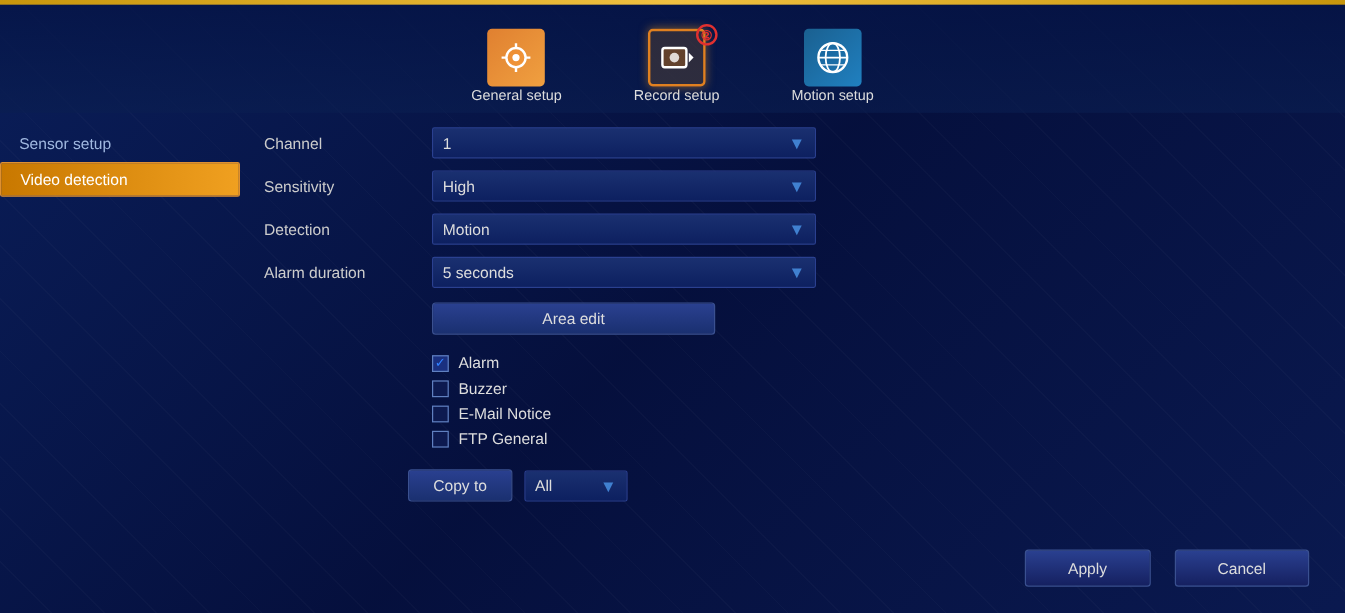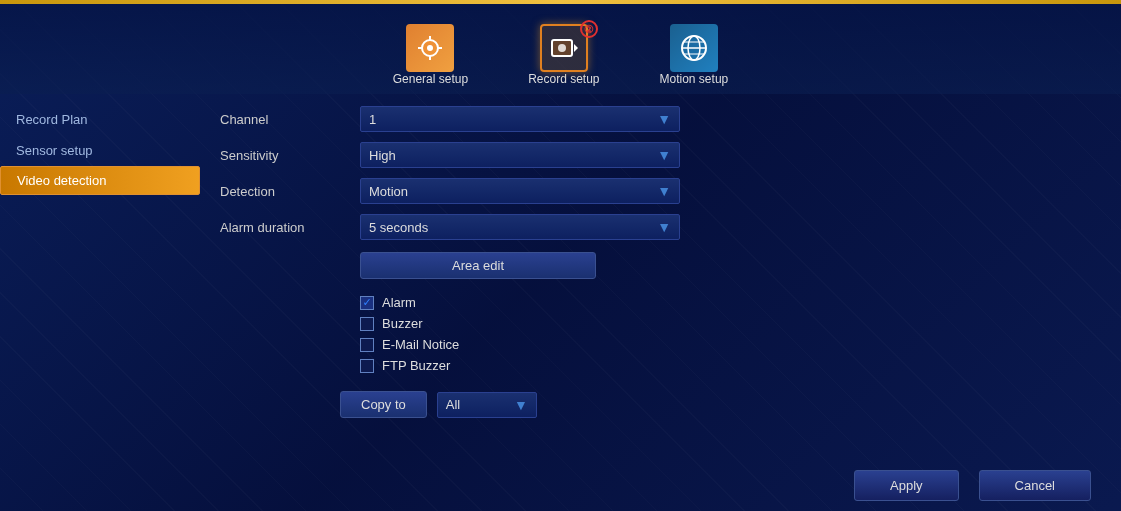--- a/index.html
+++ b/index.html
@@ -257,37 +257,37 @@
       background: linear-gradient(180deg, #2a4090 0%, #1a3070 100%);
       border: 1px solid #3a5090;
       border-radius: 3px;
       padding: 5px 20px;
       font-size: 13px;
       color: #ddd;
       cursor: pointer;
     }
 
     .copy-control {
-      width: 100px;
+      width: 86px;
       height: 26px;
       background: linear-gradient(180deg, #1a3070 0%, #0d2060 100%);
       border: 1px solid #2a4090;
       border-radius: 2px;
       display: flex;
       align-items: center;
       justify-content: space-between;
       padding: 0 8px;
       font-size: 13px;
       color: #ddd;
     }
 
     
     .bottom-bar {
       position: absolute;
-      bottom: 10px;
+      bottom: 22px;
       right: 30px;
       display: flex;
       gap: 20px;
       z-index: 20;
       align-items: center;
     }
 
     .action-btn {
       background: linear-gradient(180deg, #2a4090 0%, #152060 100%);
       border: 1px solid #3a5090;
@@ -356,21 +356,20 @@
     </div>
     <div class="nav-label">Motion setup</div>
   </div>
 
 
 </div>
 
 <div class="main">
 
   <div class="sidebar">
-    <div class="sidebar-group-label">Record Plan</div>
     <div class="sidebar-group-label">Sensor setup</div>
     <div class="sidebar-item active">Video detection</div>
   </div>
 
   <div class="content">
 
     <div class="form-row">
       <div class="form-label">Channel</div>
       <div class="form-control">
         <span>1</span>
@@ -416,21 +415,21 @@
         <span>Buzzer</span>
       </div>
 
       <div class="checkbox-row">
         <div class="checkbox"></div>
         <span>E-Mail Notice</span>
       </div>
 
       <div class="checkbox-row">
         <div class="checkbox"></div>
-        <span>FTP Buzzer</span>
+        <span>FTP General</span>
       </div>
 
     </div>
 
     <div class="copy-row">
       <div class="copy-btn">Copy to</div>
       <div class="copy-control">
         <span>All</span>
         <span class="dropdown-arrow">▼</span>
       </div>

